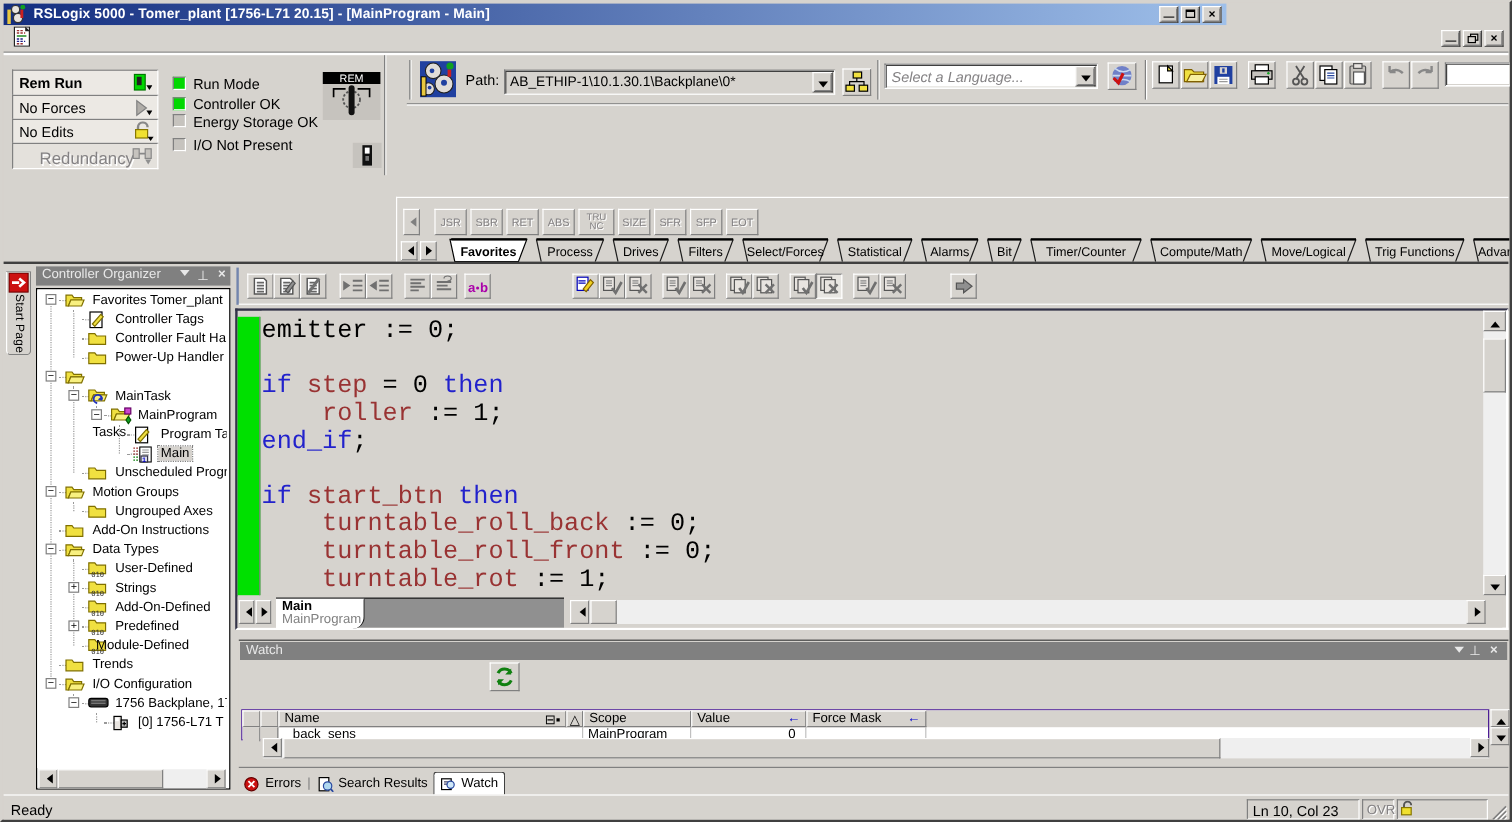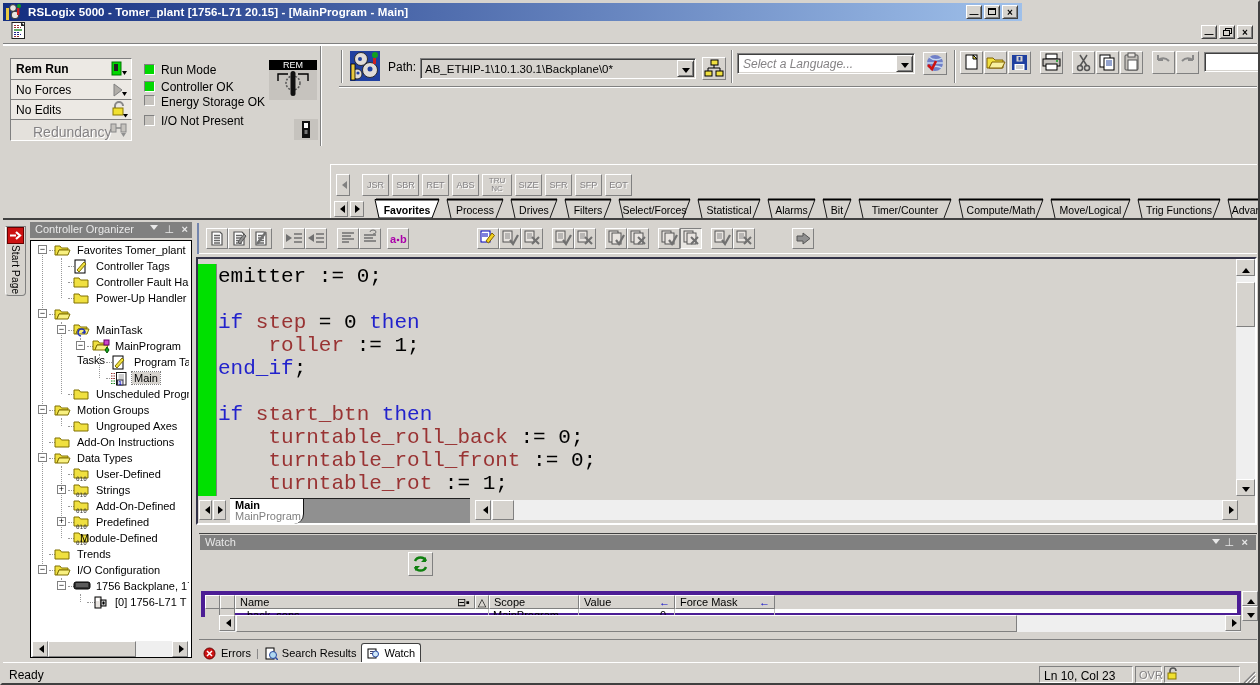--- a/index.html
+++ b/index.html
@@ -689,21 +689,21 @@
 
   <div class="tbtn abs" style="left:209px; top:18px; width:25px; height:24px;">
     <svg width="23" height="22" viewBox="0 0 23 22">
       <path d="M6 8 A6 6 0 0 1 17 8" fill="none" stroke="#108010" stroke-width="2.5"></path>
       <path d="M17 14 A6 6 0 0 1 6 14" fill="none" stroke="#108010" stroke-width="2.5"></path>
       <path d="M17 4 L17 9 L12 9 Z" fill="#108010"></path>
       <path d="M6 18 L6 13 L11 13 Z" fill="#108010"></path>
     </svg>
   </div>
 
-  <div class="abs" style="left:2px; top:57px; width:1040px; height:26px; background:#fff; border:4px solid #4c1d95;">
+  <div class="abs" style="left:2px; top:57px; width:1040px; height:26px; background:#fff; border:1px solid #4c1d95;">
     <div style="display:flex; height:14px; font-size:11px; background:#d6d3ce;">
       <div class="tbtn" style="width:15px;"></div>
       <div class="tbtn" style="width:15px;"></div>
       <div class="tbtn" style="width:240px; padding:0 4px;">Name <span style="float:right">⊟▪</span></div>
       <div class="tbtn" style="width:14px; text-align:center;">△</div>
       <div class="tbtn" style="width:90px; padding:0 4px;">Scope</div>
       <div class="tbtn" style="width:96px; padding:0 4px;">Value <span style="float:right;color:#0000cc;font-weight:bold;">←</span></div>
       <div class="tbtn" style="width:100px; padding:0 4px;">Force Mask <span style="float:right;color:#0000cc;font-weight:bold;">←</span></div>
     </div>
     <div style="display:flex; height:12px; font-size:11px; overflow:hidden;">

